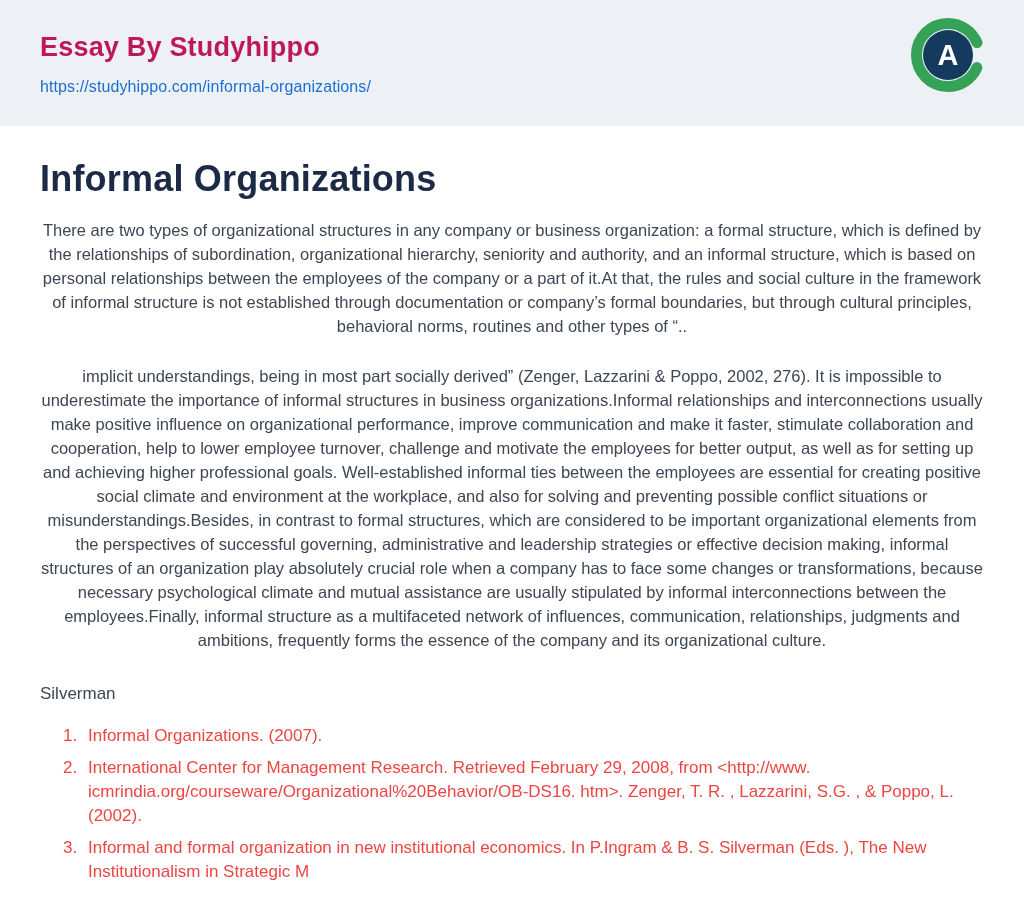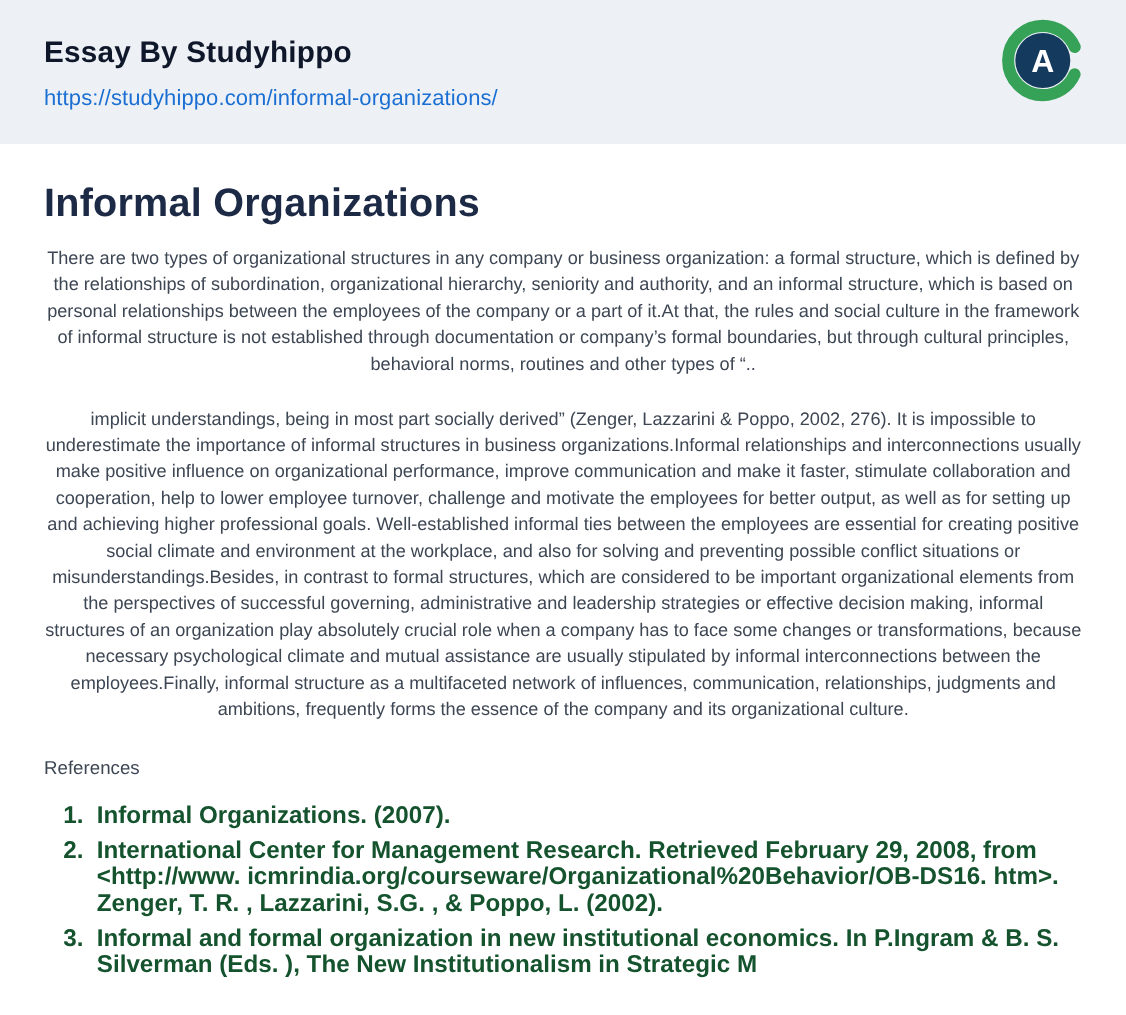--- a/index.html
+++ b/index.html
@@ -14,27 +14,27 @@
 
   
   .page-header {
     position: relative;
     background: #edf1f6;
     padding: 32px 40px 30px 40px;
   }
   .site-title {
     font-size: 27px;
     font-weight: 700;
-    color: #0f172a;
+    color: #be185d;
     letter-spacing: 0.2px;
   }
   .source-url {
     display: inline-block;
     margin-top: 15px;
-    font-size: 20px;
+    font-size: 16px;
     color: #1b6fd2;
     text-decoration: none;
     letter-spacing: 0.1px;
   }
   .logo-wrap {
     position: absolute;
     top: 17px;
     right: 38px;
     width: 76px;
     height: 76px;
@@ -62,26 +62,25 @@
     font-size: 17px;
     font-weight: 400;
     color: #3d4653;
     margin: 32px 0 20px 0;
   }
   ol.references-list {
     margin: 0;
     padding-left: 42px;
   }
   ol.references-list li {
-    font-size: 22px;
+    font-size: 17px;
     line-height: 24px;
     padding-left: 6px;
     margin-bottom: 8px;
-    color: #14532d;
-    font-weight: bold;
+    color: #ef4444;
   }
 </style>
 </head>
 <body>
 
 <header class="page-header">
   <div class="site-title">Essay By Studyhippo</div>
   <a class="source-url" href="#">https://studyhippo.com/informal-organizations/</a>
 
   <div class="logo-wrap">
@@ -96,20 +95,20 @@
   </div>
 </header>
 
 <main class="article">
   <h1 class="article-title">Informal Organizations</h1>
 
   <p class="body-paragraph">There are two types of organizational structures in any company or business organization: a formal structure, which is defined by the relationships of subordination, organizational hierarchy, seniority and authority, and an informal structure, which is based on personal relationships between the employees of the company or a part of it.At that, the rules and social culture in the framework of informal structure is not established through documentation or company’s formal boundaries, but through cultural principles, behavioral norms, routines and other types of “..</p>
 
   <p class="body-paragraph">implicit understandings, being in most part socially derived” (Zenger, Lazzarini &amp; Poppo, 2002, 276). It is impossible to underestimate the importance of informal structures in business organizations.Informal relationships and interconnections usually make positive influence on organizational performance, improve communication and make it faster, stimulate collaboration and cooperation, help to lower employee turnover, challenge and motivate the employees for better output, as well as for setting up and achieving higher professional goals. Well-established informal ties between the employees are essential for creating positive social climate and environment at the workplace, and also for solving and preventing possible conflict situations or misunderstandings.Besides, in contrast to formal structures, which are considered to be important organizational elements from the perspectives of successful governing, administrative and leadership strategies or effective decision making, informal structures of an organization play absolutely crucial role when a company has to face some changes or transformations, because necessary psychological climate and mutual assistance are usually stipulated by informal interconnections between the employees.Finally, informal structure as a multifaceted network of influences, communication, relationships, judgments and ambitions, frequently forms the essence of the company and its organizational culture.</p>
 
-  <h2 class="references-heading">References</h2>
+  <h2 class="references-heading">Silverman</h2>
 
   <ol class="references-list">
     <li>Informal Organizations. (2007).</li>
     <li>International Center for Management Research. Retrieved February 29, 2008, from &lt;http://www. icmrindia.org/courseware/Organizational%20Behavior/OB-DS16. htm&gt;. Zenger, T. R. , Lazzarini, S.G. , &amp; Poppo, L. (2002).</li>
     <li>Informal and formal organization in new institutional economics. In P.Ingram &amp; B. S. Silverman (Eds. ), The New Institutionalism in Strategic M</li>
   </ol>
 </main>
 
 </body></html>

